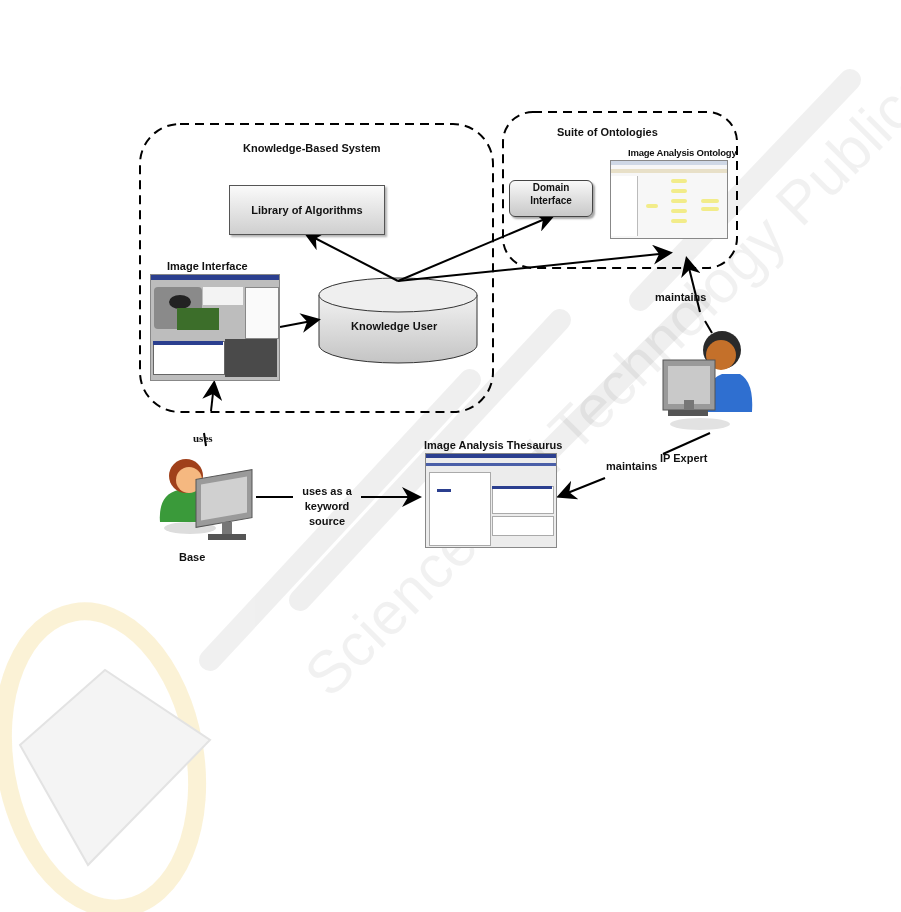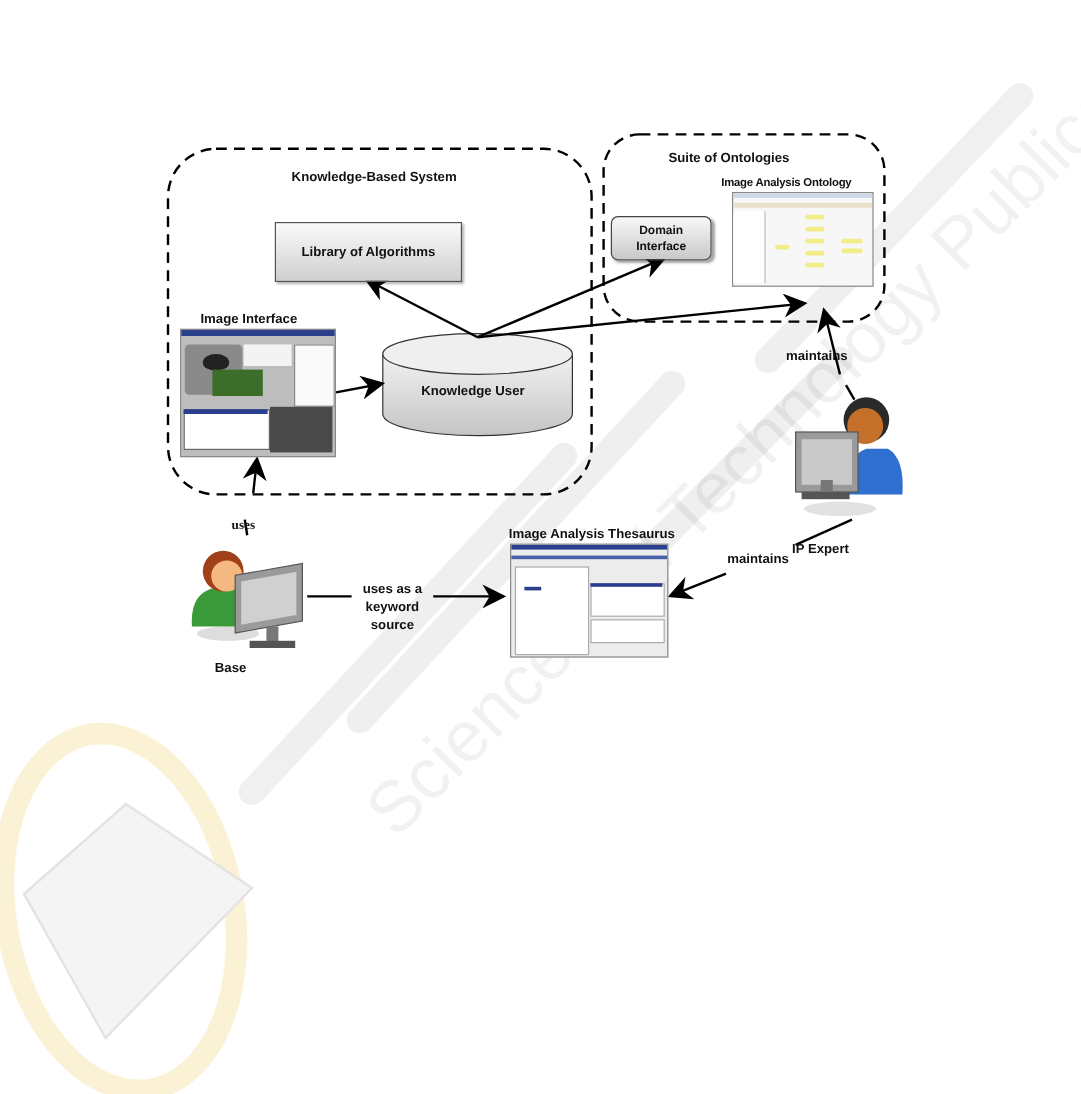--- a/index.html
+++ b/index.html
@@ -11,21 +11,21 @@
   .box-lib {
     position:absolute; left:229px; top:185px; width:154px; height:48px;
     border:1px solid #555; background:linear-gradient(#fafafa,#cfcfcf);
     box-shadow:2px 2px 2px rgba(0,0,0,0.3);
     display:flex; align-items:center; justify-content:center;
   }
   .box-domain {
     position:absolute; left:509px; top:180px; width:82px; height:35px;
     border:1px solid #444; border-radius:6px; background:linear-gradient(#f8f8f8,#c8c8c8);
     box-shadow:2px 2px 2px rgba(0,0,0,0.35);
-    display:flex; align-items:center; justify-content:center; text-align:center;
+    display:flex; justify-content:center; text-align:center;
     font-size:10px; line-height:13px;
   }
   .shot { position:absolute; border:1px solid #888; background:#d9d9d9; overflow:hidden; }
 </style>
 </head>
 <body>
 
 <svg class="watermark" width="901" height="912" viewBox="0 0 901 912">
   <g opacity="0.06" fill="none" stroke="#000" stroke-width="22" stroke-linecap="round">
     <path d="M210 660 L470 380"></path>
@@ -121,21 +121,21 @@
   <div class="abs" style="left:74px;top:64px;width:52px;height:38px;background:#4a4a4a;"></div>
 </div>
 
 <div class="box-domain lbl">
   <div>
     <div>Domain</div>
     <div>Interface</div>
   </div>
 </div>
 
-<div class="abs lbl" style="left:601px;top:147px;font-size:9.5px;letter-spacing:-0.2px;">Image Analysis Ontology</div>
+<div class="abs lbl" style="left:628px;top:147px;font-size:9.5px;letter-spacing:-0.2px;">Image Analysis Ontology</div>
 
 <div class="shot" style="left:610px;top:160px;width:116px;height:77px;background:#f7f7f7;">
   <div class="abs" style="left:0;top:0;width:116px;height:4px;background:#cfd8e6;"></div>
   <div class="abs" style="left:0;top:8px;width:116px;height:4px;background:#e8e0c8;"></div>
   <div class="abs" style="left:0;top:15px;width:26px;height:60px;background:#fff;border-right:1px solid #bbb;"></div>
   <div class="abs" style="left:60px;top:18px;width:16px;height:4px;background:#f2ec8a;border-radius:2px;"></div>
   <div class="abs" style="left:60px;top:28px;width:16px;height:4px;background:#f2ec8a;border-radius:2px;"></div>
   <div class="abs" style="left:60px;top:38px;width:16px;height:4px;background:#f2ec8a;border-radius:2px;"></div>
   <div class="abs" style="left:60px;top:48px;width:16px;height:4px;background:#f2ec8a;border-radius:2px;"></div>
   <div class="abs" style="left:60px;top:58px;width:16px;height:4px;background:#f2ec8a;border-radius:2px;"></div>

